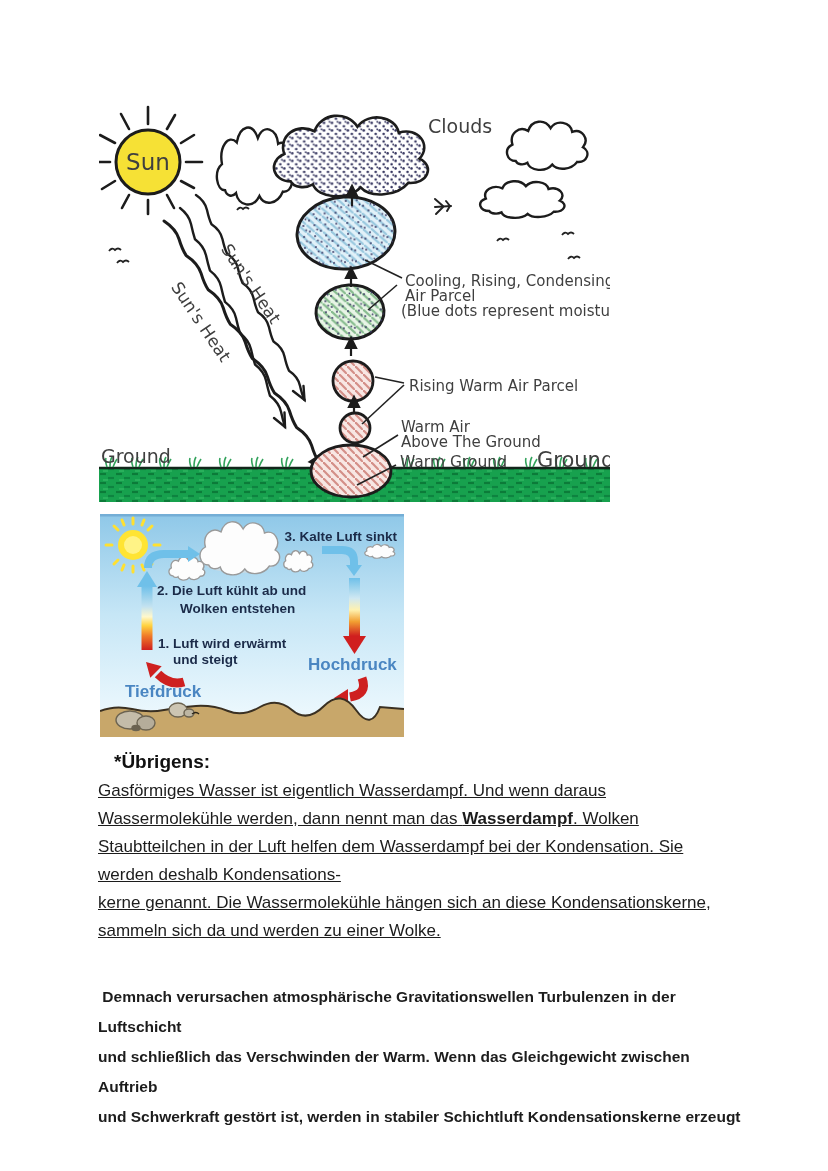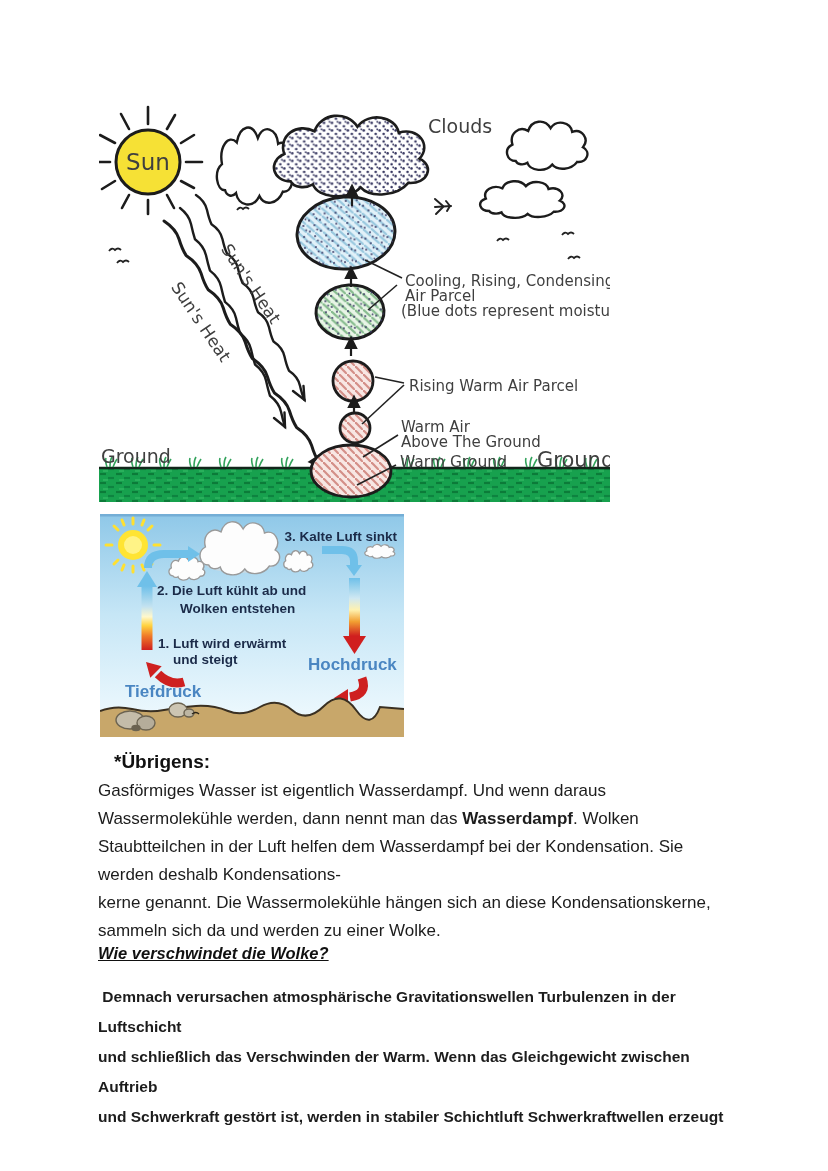--- a/index.html
+++ b/index.html
@@ -5,21 +5,21 @@
   html,body{margin:0;padding:0;background:#ffffff;}
   #page{position:relative;width:828px;height:1171px;background:#ffffff;overflow:hidden;
         font-family:"Liberation Sans",sans-serif;color:#1a1a1a;}
   .abs{position:absolute;}
   
   .d1label{font-family:"DejaVu Sans",sans-serif;fill:#3f3f3f;}
   .d2step{font-family:"Liberation Sans",sans-serif;font-weight:bold;fill:#1b2b49;}
   .d2press{font-family:"Liberation Sans",sans-serif;font-weight:bold;fill:#4a86c2;}
   
   .h-bold{font-size:19px;font-weight:bold;color:#111;}
-  .para1{font-size:17px;line-height:28px;color:#1c1c1c;}
+  .para1{font-size:17px;line-height:28px;color:#1c1c1c;text-decoration:underline;}
   .para2{font-size:15.5px;line-height:30px;color:#1c1c1c;}
   .body-line{white-space:pre-wrap;}
   .subhead{font-size:16.5px;font-style:italic;font-weight:bold;text-decoration:underline;color:#111;}
   b{font-weight:bold;}
 </style>
 </head>
 <body>
 
 <div id="page">
 
@@ -286,21 +286,20 @@
 
   <div class="abs para1" style="left:98px;top:777px;width:644px;">
     <div class="body-line">Gasförmiges Wasser ist eigentlich Wasserdampf. Und wenn daraus</div>
     <div class="body-line"><span>Wassermolekühle werden, dann nennt man das </span><b>Wasserdampf</b><span>. Wolken</span></div>
     <div class="body-line">Staubtteilchen in der Luft helfen dem Wasserdampf bei der Kondensation. Sie</div>
     <div class="body-line">werden deshalb Kondensations-</div>
     <div class="body-line">kerne genannt. Die Wassermolekühle hängen sich an diese Kondensationskerne,</div>
     <div class="body-line">sammeln sich da und werden zu einer Wolke.</div>
   </div>
 
-  <div class="abs subhead" style="left:98px;top:944px;">Wie verschwindet die Wolke?</div>
 
   <div class="abs para2" style="left:98px;top:982px;width:644px;font-weight:bold;">
     <div class="body-line"> Demnach verursachen atmosphärische Gravitationswellen Turbulenzen in der Luftschicht</div>
     <div class="body-line">und schließlich das Verschwinden der Warm. Wenn das Gleichgewicht zwischen Auftrieb</div>
-    <div class="body-line">und Schwerkraft gestört ist, werden in stabiler Schichtluft Schwerkraftwellen erzeugt</div>
+    <div class="body-line">und Schwerkraft gestört ist, werden in stabiler Schichtluft Kondensationskerne erzeugt</div>
   </div>
 
 </div>
 
 </body></html>

